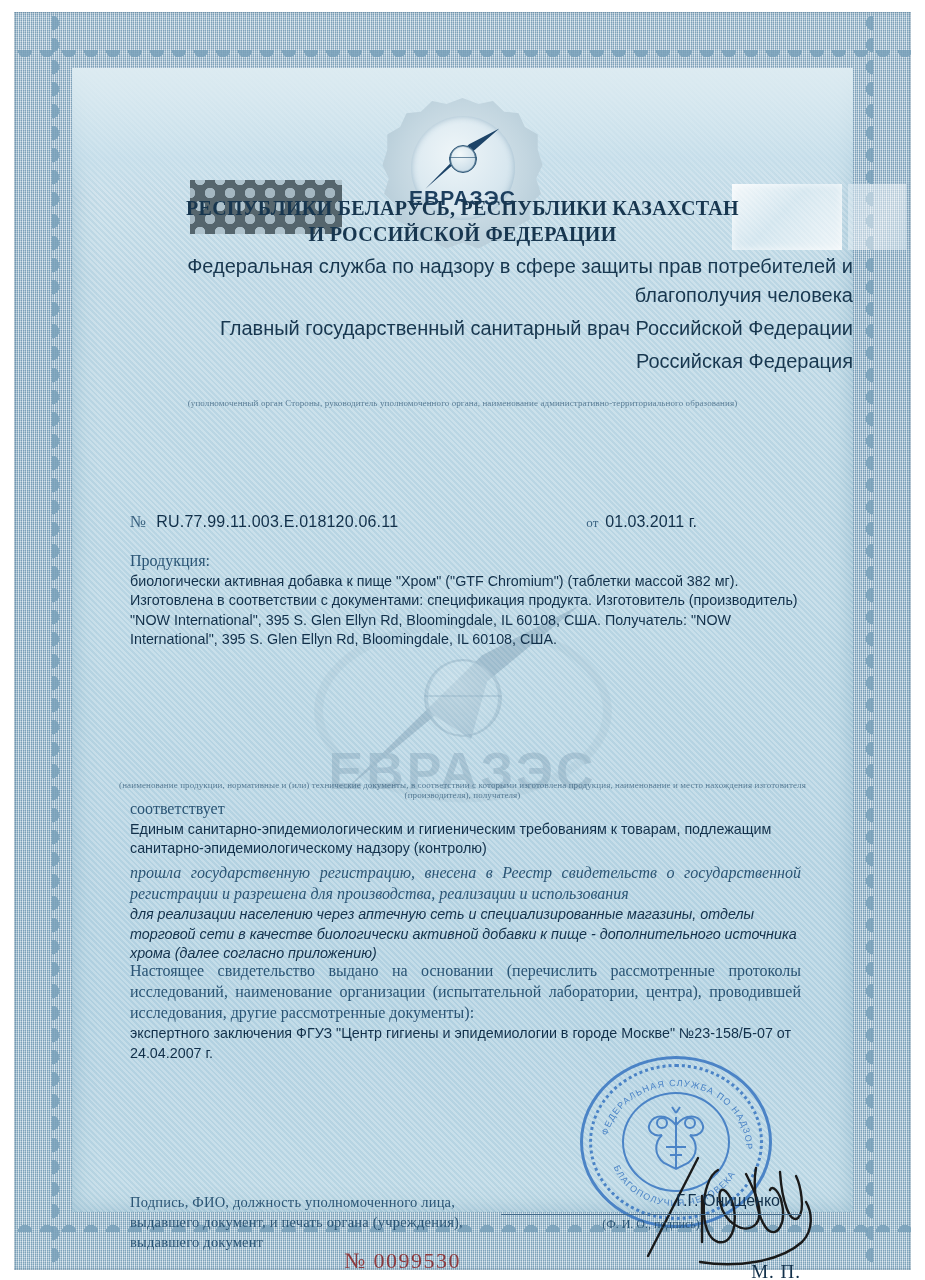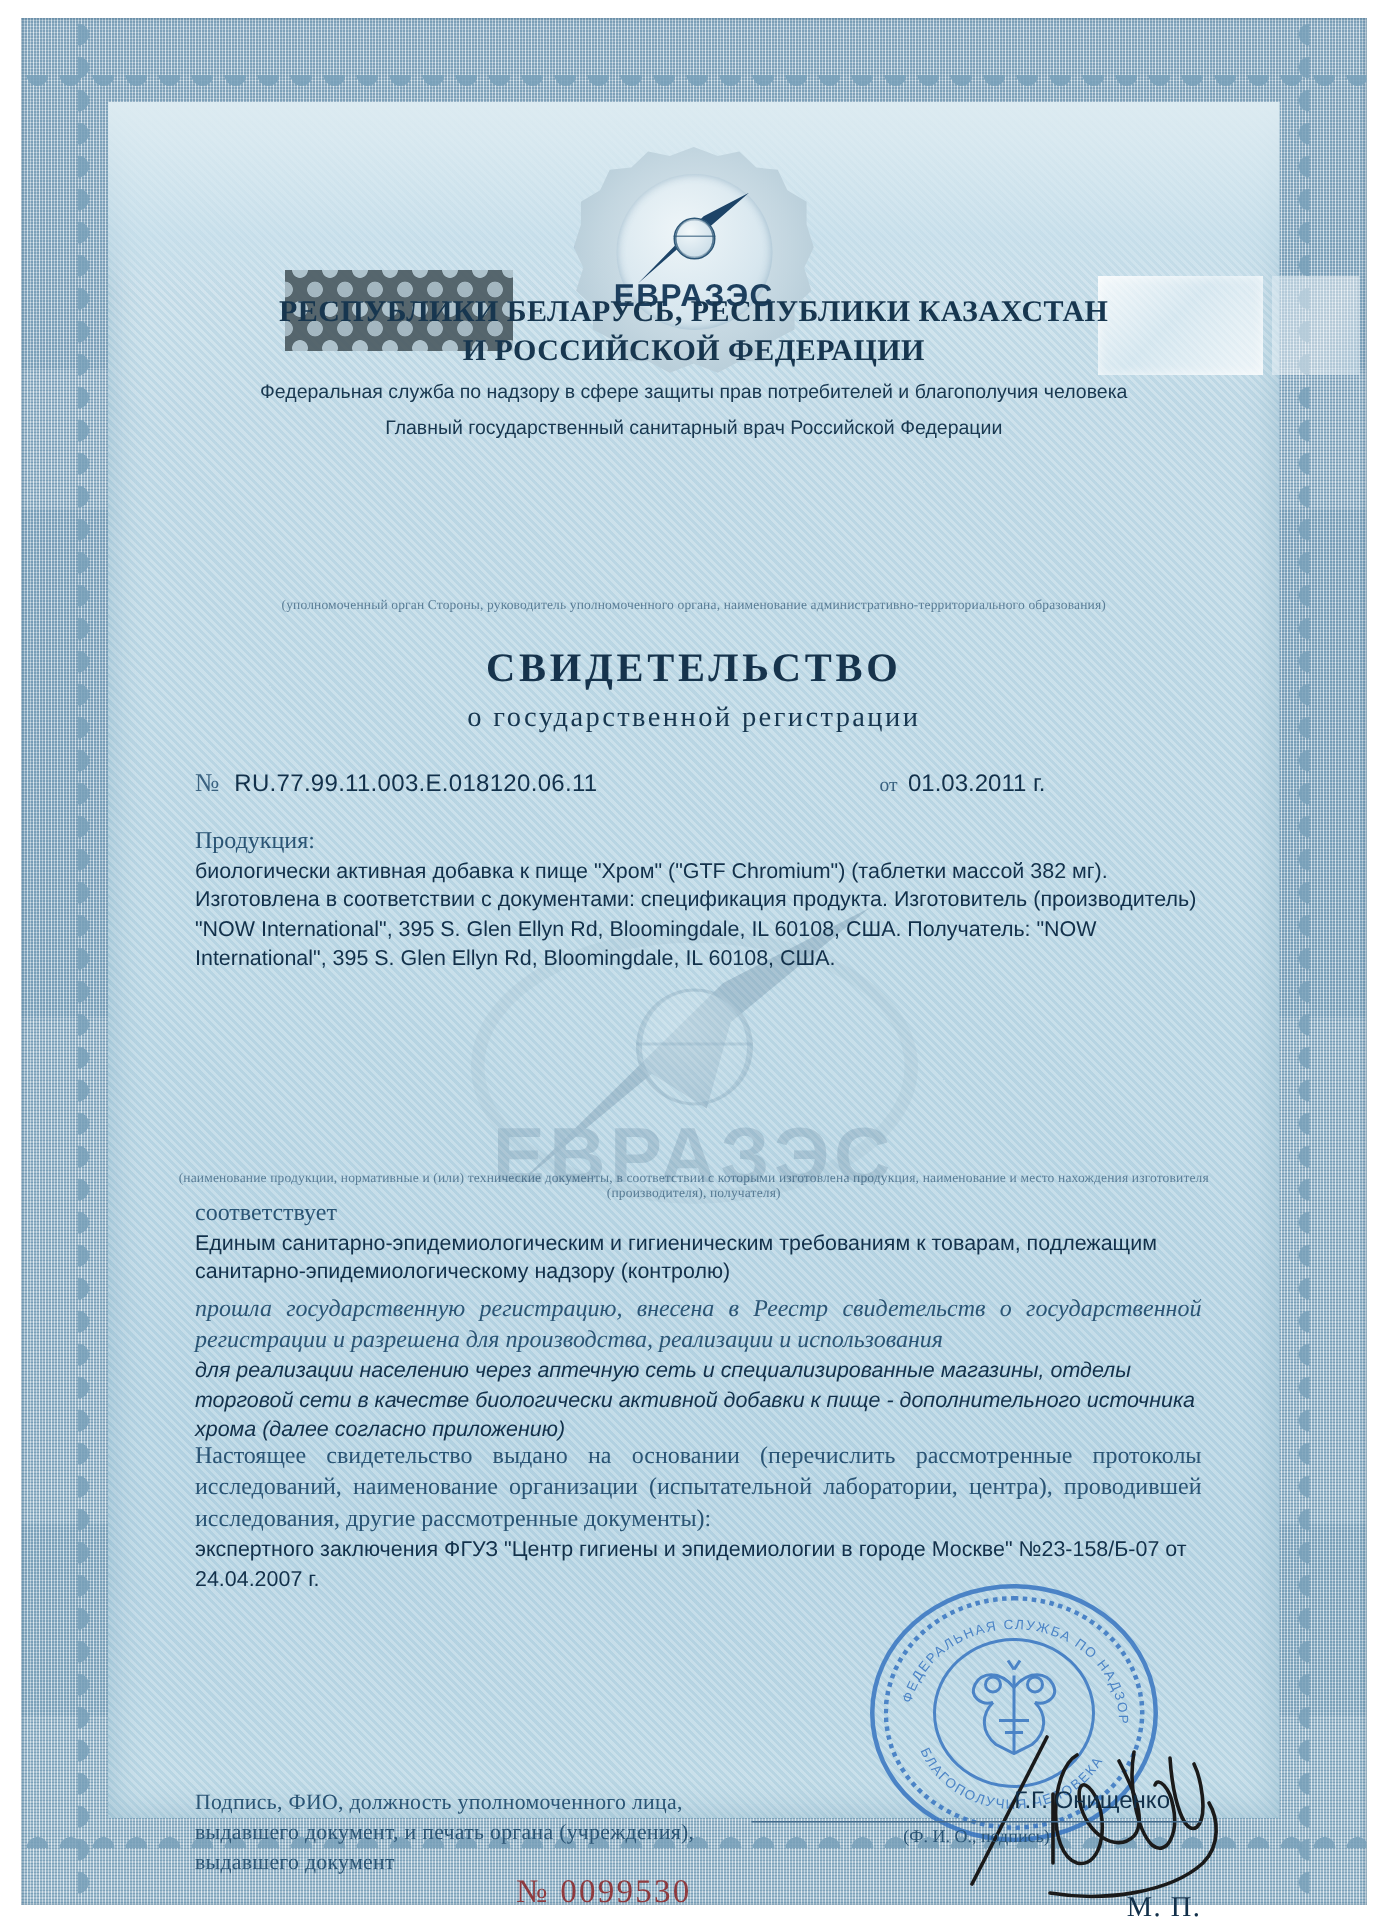--- a/index.html
+++ b/index.html
@@ -264,24 +264,25 @@
   .ts-line {
     font-family: "Liberation Serif", serif;
     font-weight: bold;
     font-size: 20px;
     letter-spacing: 0.3px;
     color: #17364f;
     line-height: 1.28;
   }
   .agency-line {
     font-family: "Liberation Sans", sans-serif;
-    font-size: 13px;
+    font-size: 20px;
     color: #18374f;
     line-height: 1.42;
     margin-top: 5px;
+    text-align: right;
   }
   .caption {
     font-family: "Liberation Serif", serif;
     font-size: 9px;
     color: rgba(40,80,110,0.68);
     text-align: center;
     letter-spacing: 0.1px;
   }
   .caption-org {
     position: absolute;
@@ -513,28 +514,25 @@
         </div>
         <div class="wm-globe"></div>
         <div class="wm-text">ЕВРАЗЭС</div>
       </div>
 
       <div class="org-block">
         <div class="ts-line">РЕСПУБЛИКИ БЕЛАРУСЬ, РЕСПУБЛИКИ КАЗАХСТАН</div>
         <div class="ts-line">И РОССИЙСКОЙ ФЕДЕРАЦИИ</div>
         <div class="agency-line">Федеральная служба по надзору в сфере защиты прав потребителей и благополучия человека</div>
         <div class="agency-line">Главный государственный санитарный врач Российской Федерации</div>
+        <div class="agency-line">Российская Федерация</div>
       </div>
 
       <div class="caption caption-org">(уполномоченный орган Стороны, руководитель уполномоченного органа, наименование административно-территориального образования)</div>
 
-      <div class="title">
-        <div class="title-main">СВИДЕТЕЛЬСТВО</div>
-        <div class="title-sub">о государственной регистрации</div>
-      </div>
 
       <div class="numrow">
         <div class="left">
           <span class="no-sym">№</span>
           <span class="reg-no">RU.77.99.11.003.E.018120.06.11</span>
         </div>
         <div class="right">
           <span class="ot">от</span>
           <span class="date">01.03.2011 г.</span>
         </div>

